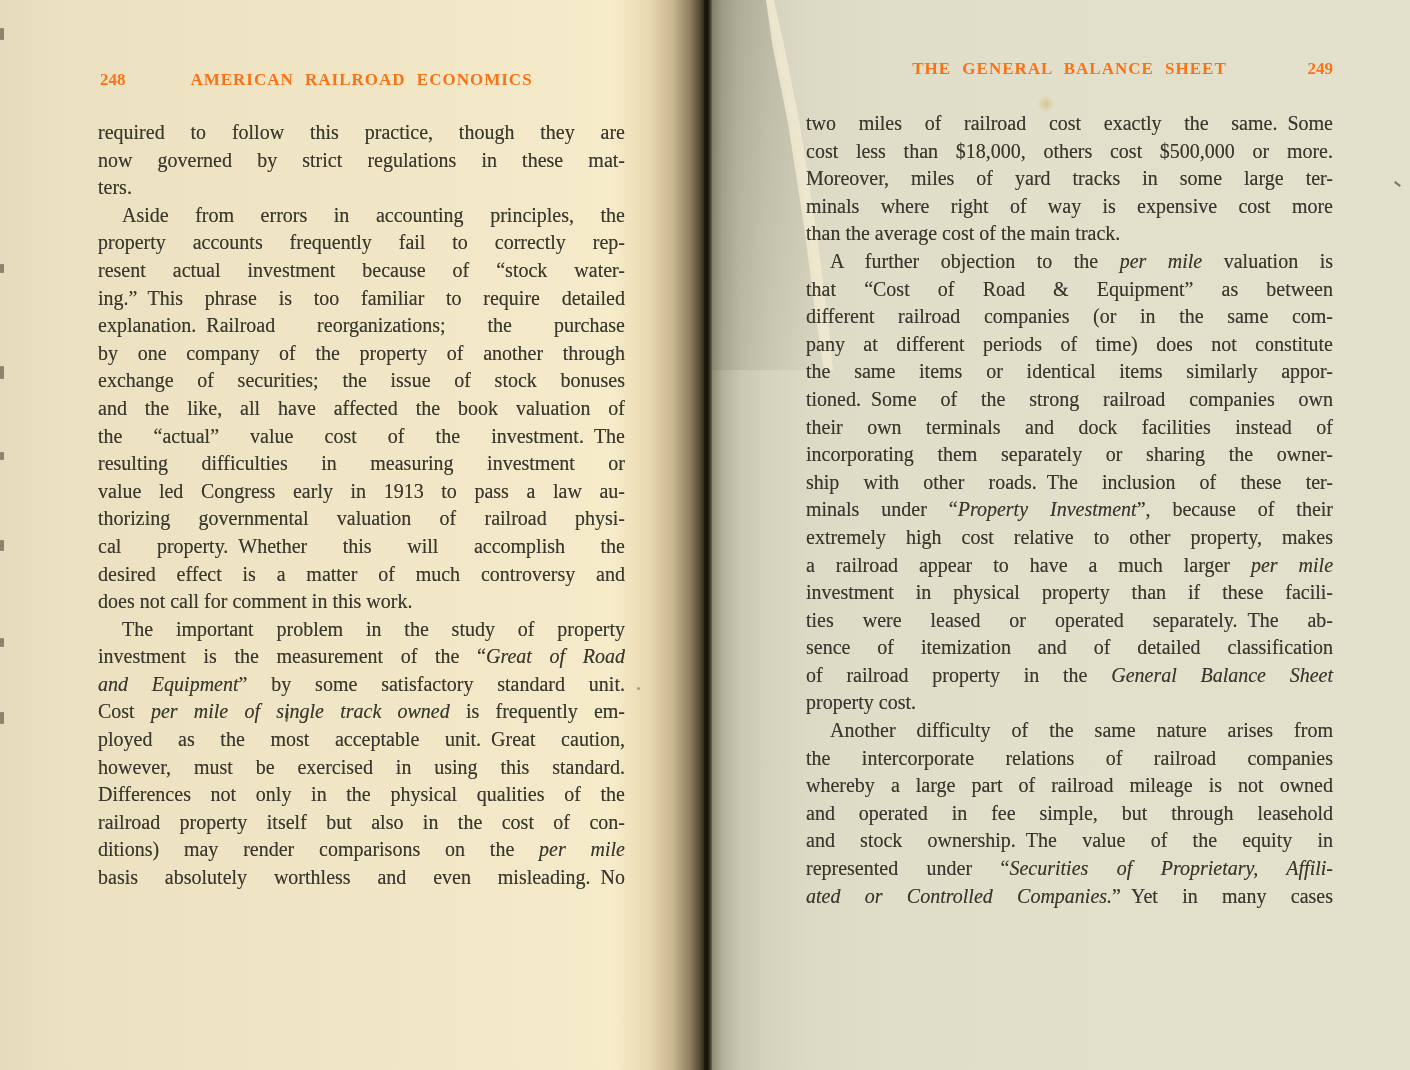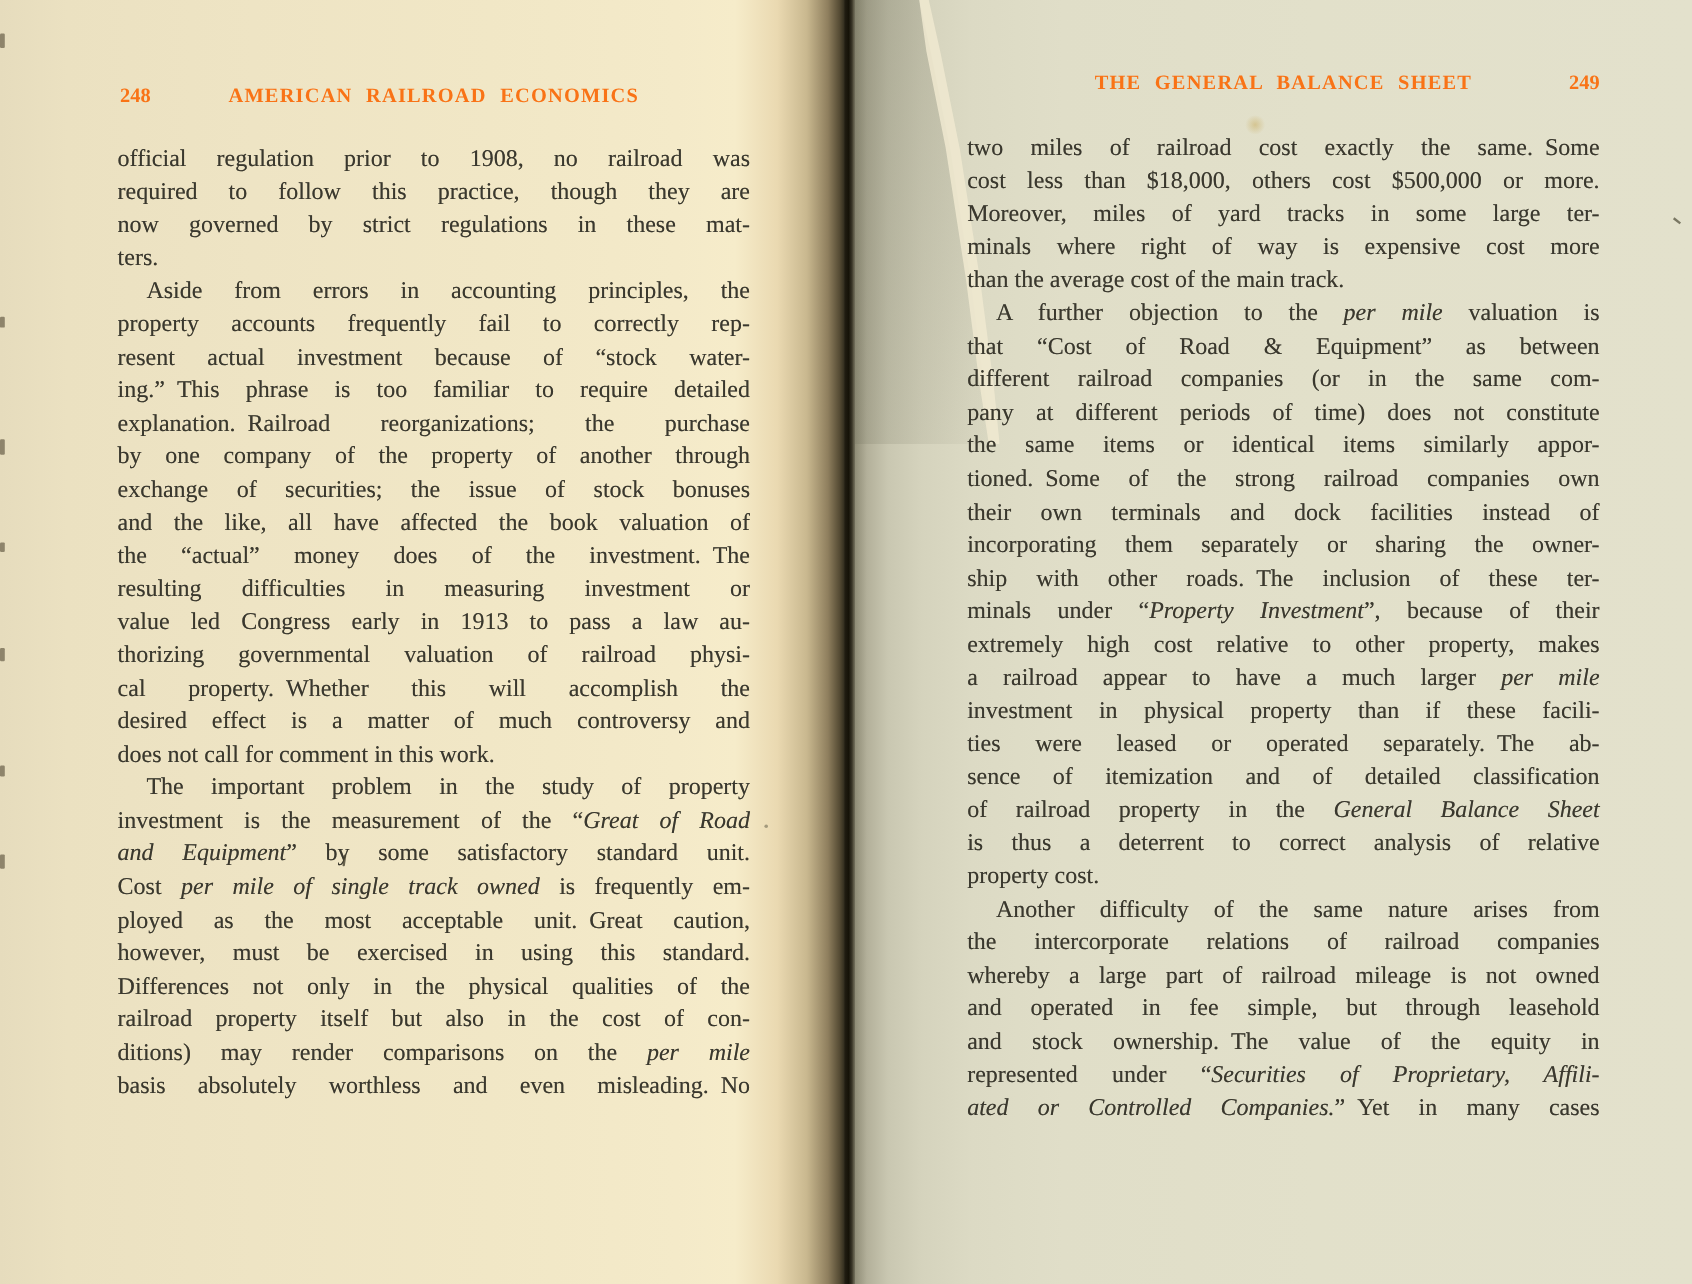--- a/index.html
+++ b/index.html
@@ -91,33 +91,32 @@
     <span class="pagenum pl">248</span>
     <span>AMERICAN RAILROAD ECONOMICS</span>
   </div>
 
   <div class="running-head head-right">
     <span>THE GENERAL BALANCE SHEET</span>
     <span class="pagenum pr">249</span>
   </div>
 
   <div class="body-col body-left">
-      <div class="line"><span>official regulation prior to 1908, no railroad was</span></div>
       <div class="line"><span>required to follow this practice, though they are</span></div>
       <div class="line"><span>now governed by strict regulations in these mat-</span></div>
       <div class="line end"><span>ters.</span></div>
       <div class="line ind"><span>Aside from errors in accounting principles, the</span></div>
       <div class="line"><span>property accounts frequently fail to correctly rep-</span></div>
       <div class="line"><span>resent actual investment because of “stock water-</span></div>
       <div class="line"><span>ing.” This phrase is too familiar to require detailed</span></div>
       <div class="line"><span>explanation. Railroad reorganizations; the purchase</span></div>
       <div class="line"><span>by one company of the property of another through</span></div>
       <div class="line"><span>exchange of securities; the issue of stock bonuses</span></div>
       <div class="line"><span>and the like, all have affected the book valuation of</span></div>
-      <div class="line"><span>the “actual” money does of the investment. The</span></div>
+      <div class="line"><span>the “actual” value cost of the investment. The</span></div>
       <div class="line"><span>resulting difficulties in measuring investment or</span></div>
       <div class="line"><span>value led Congress early in 1913 to pass a law au-</span></div>
       <div class="line"><span>thorizing governmental valuation of railroad physi-</span></div>
       <div class="line"><span>cal property. Whether this will accomplish the</span></div>
       <div class="line"><span>desired effect is a matter of much controversy and</span></div>
       <div class="line end"><span>does not call for comment in this work.</span></div>
       <div class="line ind"><span>The important problem in the study of property</span></div>
       <div class="line"><span>investment is the measurement of the “</span><span class="it">Great of Road</span></div>
       <div class="line"><span class="it">and Equipment</span><span>” by some satisfactory standard unit.</span></div>
       <div class="line"><span>Cost </span><span class="it">per mile of single track owned</span><span> is frequently em-</span></div>
@@ -143,21 +142,20 @@
       <div class="line"><span>their own terminals and dock facilities instead of</span></div>
       <div class="line"><span>incorporating them separately or sharing the owner-</span></div>
       <div class="line"><span>ship with other roads. The inclusion of these ter-</span></div>
       <div class="line"><span>minals under “</span><span class="it">Property Investment</span><span>”, because of their</span></div>
       <div class="line"><span>extremely high cost relative to other property, makes</span></div>
       <div class="line"><span>a railroad appear to have a much larger </span><span class="it">per mile</span></div>
       <div class="line"><span>investment in physical property than if these facili-</span></div>
       <div class="line"><span>ties were leased or operated separately. The ab-</span></div>
       <div class="line"><span>sence of itemization and of detailed classification</span></div>
       <div class="line"><span>of railroad property in the </span><span class="it">General Balance Sheet</span></div>
-      <div class="line"><span>is thus a deterrent to correct analysis of relative</span></div>
       <div class="line end"><span>property cost.</span></div>
       <div class="line ind"><span>Another difficulty of the same nature arises from</span></div>
       <div class="line"><span>the intercorporate relations of railroad companies</span></div>
       <div class="line"><span>whereby a large part of railroad mileage is not owned</span></div>
       <div class="line"><span>and operated in fee simple, but through leasehold</span></div>
       <div class="line"><span>and stock ownership. The value of the equity in</span></div>
       <div class="line"><span>represented under “</span><span class="it">Securities of Proprietary, Affili-</span></div>
       <div class="line"><span class="it">ated or Controlled Companies.</span><span>” Yet in many cases</span></div>
     </div>
 

